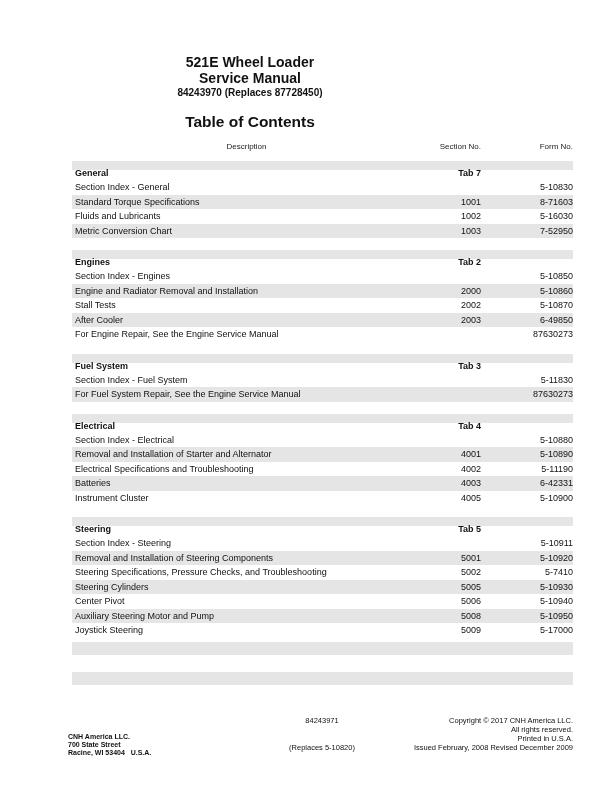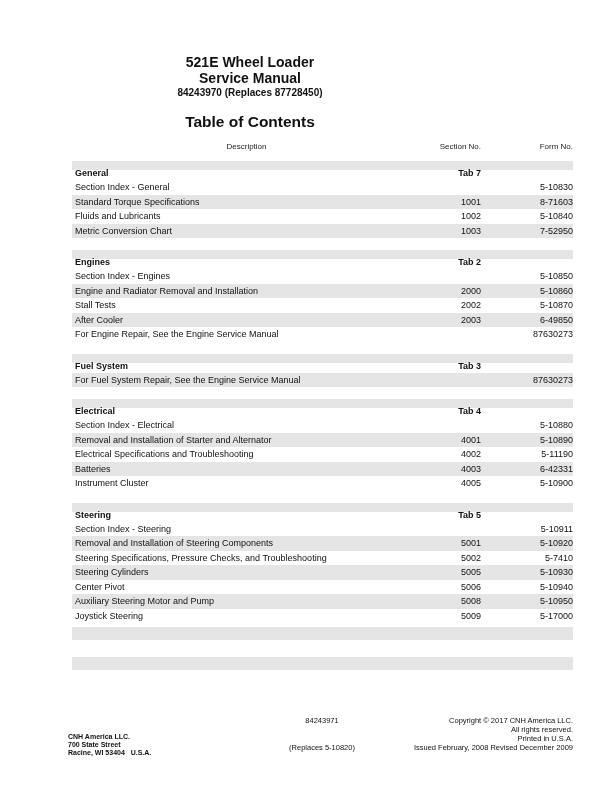--- a/index.html
+++ b/index.html
@@ -75,21 +75,21 @@
             <span class="cell-form">5-10830</span>
           </div>
           <div class="row data-row stripe">
             <span class="cell-desc">Standard Torque Specifications</span>
             <span class="cell-sec">1001</span>
             <span class="cell-form">8-71603</span>
           </div>
           <div class="row data-row">
             <span class="cell-desc">Fluids and Lubricants</span>
             <span class="cell-sec">1002</span>
-            <span class="cell-form">5-10840</span>
+            <span class="cell-form">5-16030</span>
           </div>
           <div class="row data-row stripe">
             <span class="cell-desc">Metric Conversion Chart</span>
             <span class="cell-sec">1003</span>
             <span class="cell-form">7-52950</span>
           </div>
         </div>
         <div class="section gap">
           <div class="gray-bar"></div>
           <div class="row header-row">
@@ -122,20 +122,25 @@
             <span class="cell-sec"></span>
             <span class="cell-form">87630273</span>
           </div>
         </div>
         <div class="section gap">
           <div class="gray-bar"></div>
           <div class="row header-row">
             <span class="cell-desc">Fuel System</span>
             <span class="cell-sec">Tab 3</span>
             <span class="cell-form"></span>
+          </div>
+          <div class="row data-row">
+            <span class="cell-desc">Section Index - Fuel System</span>
+            <span class="cell-sec"></span>
+            <span class="cell-form">5-11830</span>
           </div>
           <div class="row data-row stripe">
             <span class="cell-desc">For Fuel System Repair, See the Engine Service Manual</span>
             <span class="cell-sec"></span>
             <span class="cell-form">87630273</span>
           </div>
         </div>
         <div class="section gap">
           <div class="gray-bar"></div>
           <div class="row header-row">

